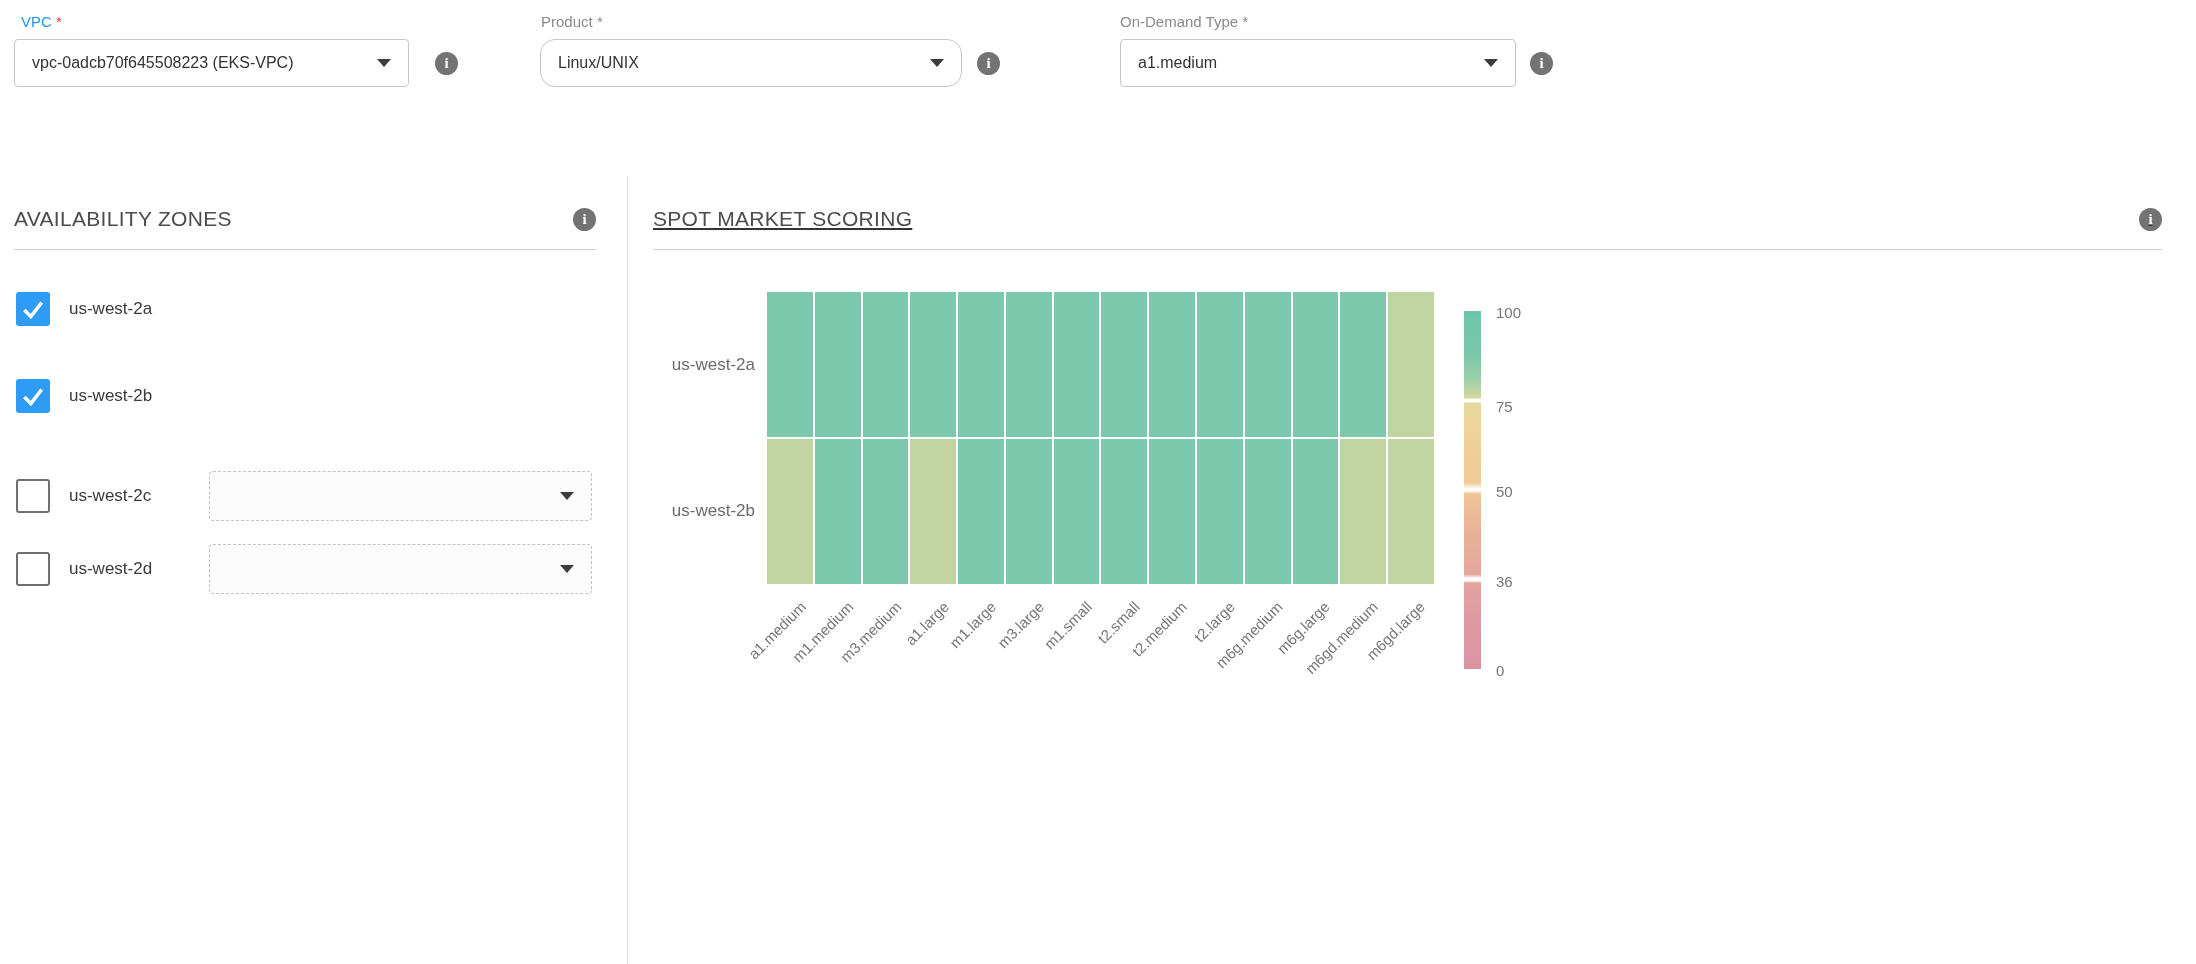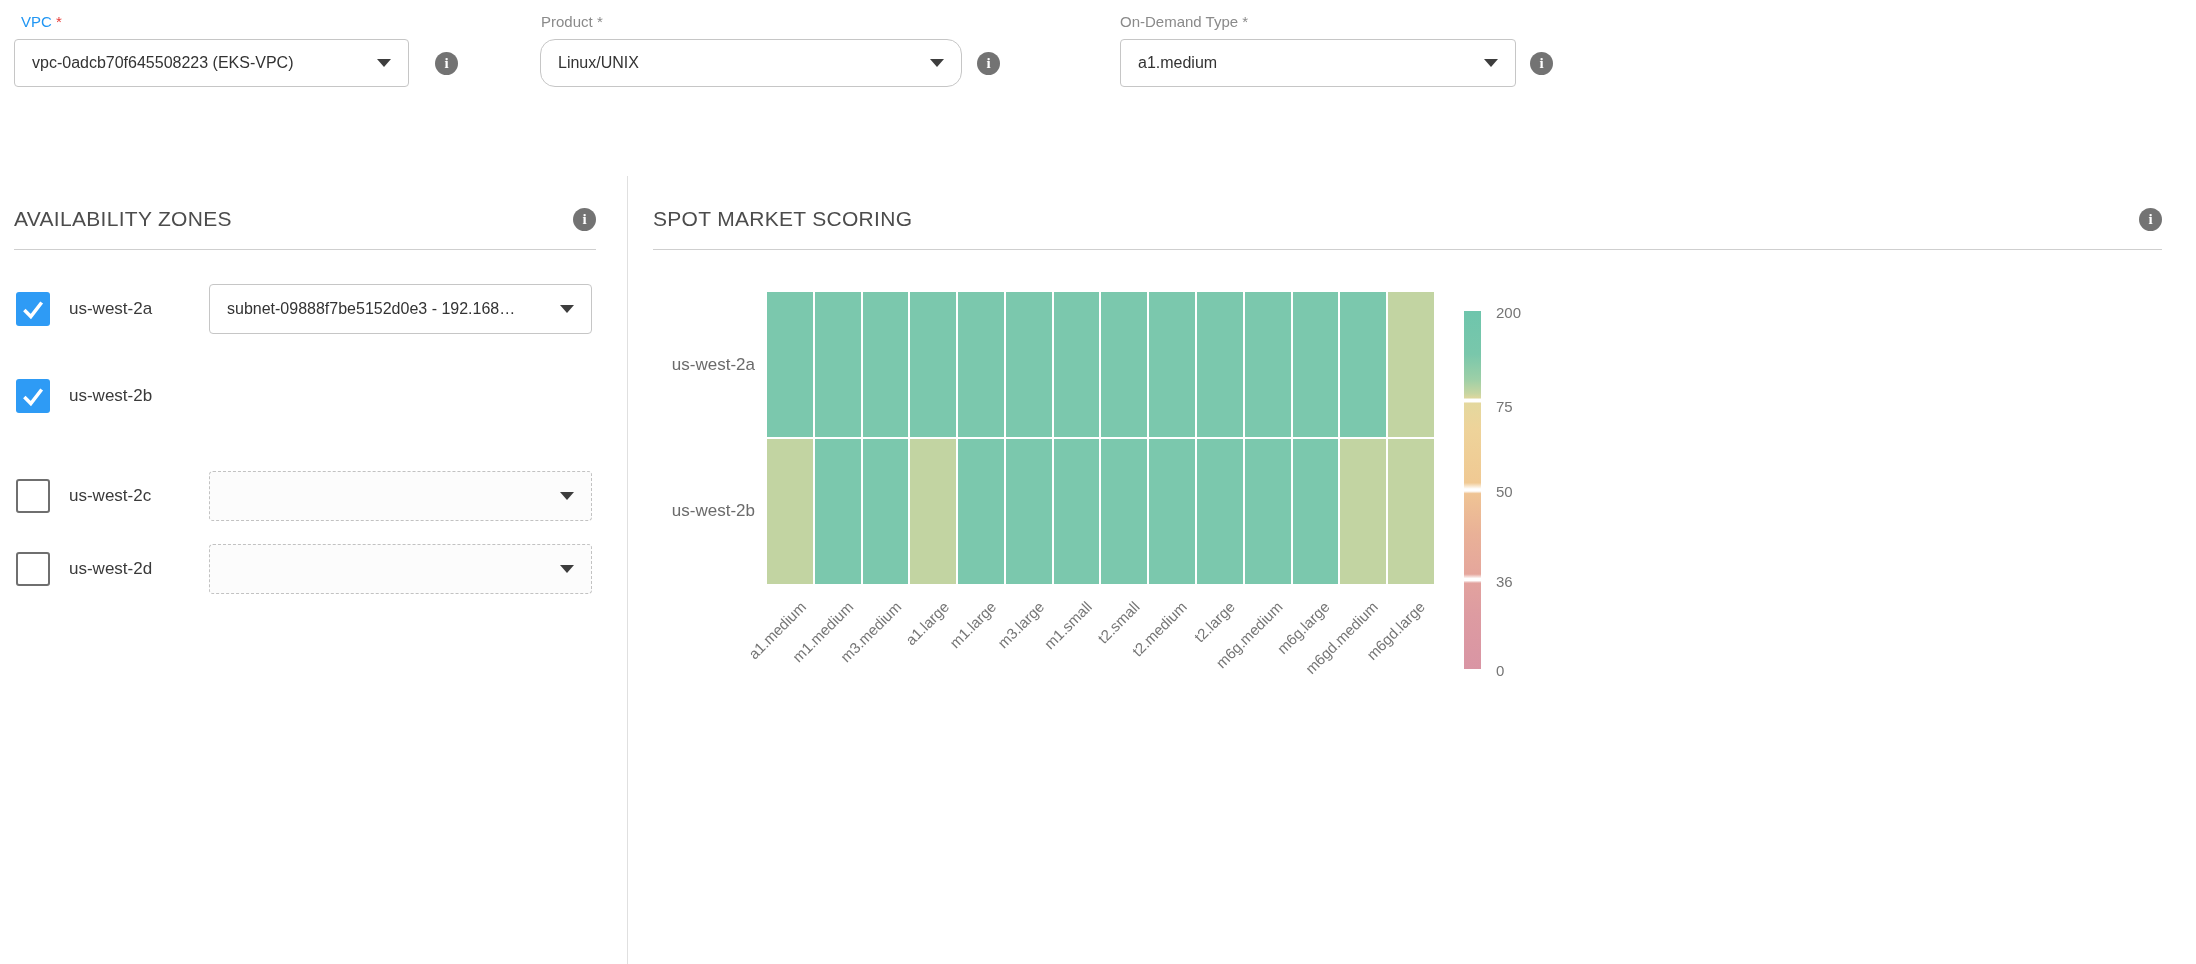--- a/index.html
+++ b/index.html
@@ -46,21 +46,21 @@
     cursor:pointer; user-select:none;
   }
   #field-vpc .info { margin-left:26px; }
   #field-product .info { margin-left:15px; }
   #field-odt .info { margin-left:14px; }
 
   
   .vdivider { position:absolute; left:627px; top:176px; width:1px; height:788px; background:#e0e0e0; }
   .section { position:absolute; top:204px; }
   #az-section { left:14px; width:582px; }
-  #spot-section { left:653px; width:1509px; }
+  #spot-section { left:653px; width:1509px;text-decoration:underline; }
   .section-head { display:flex; align-items:center; justify-content:space-between; height:30px; }
   .section-title { font-size:21px; font-weight:400; color:#4c4c4c; letter-spacing:0.3px; }
   .section-hr { border-bottom:1px solid #cfcfcf; margin-top:15px; }
 
   
   .az-row { position:absolute; left:0; width:582px; height:50px; }
   .checkbox {
     position:absolute; left:2px; top:8px; width:34px; height:34px;
     border-radius:3px; cursor:pointer;
     display:flex; align-items:center; justify-content:center;
@@ -158,24 +158,20 @@
     </div>
     <div class="section-hr"></div>
     <div id="az-rows">
         <div class="az-row" style="top: 80px;">
           <div class="checkbox checked">
             <svg viewBox="0 0 24 24" width="26" height="26">
               <polyline points="4,13 10,19 20,6" fill="none" stroke="#ffffff" stroke-width="3.2"></polyline>
             </svg>
           </div>
           <span class="az-zone">us-west-2a</span>
-          <div class="az-select">
-            <span class="select-value">subnet-09888f7be5152d0e3 - 192.168…</span>
-            <span class="caret"></span>
-          </div>
         </div>
         <div class="az-row" style="top: 166.7px;">
           <div class="checkbox checked">
             <svg viewBox="0 0 24 24" width="26" height="26">
               <polyline points="4,13 10,19 20,6" fill="none" stroke="#ffffff" stroke-width="3.2"></polyline>
             </svg>
           </div>
           <span class="az-zone">us-west-2b</span>
         </div>
         <div class="az-row" style="top: 267px;">
@@ -249,21 +245,21 @@
         <div class="hm-xlabel" style="right: 1031.68px;">t2.small</div>
         <div class="hm-xlabel" style="right: 984.036px;">t2.medium</div>
         <div class="hm-xlabel" style="right: 936.393px;">t2.large</div>
         <div class="hm-xlabel" style="right: 888.75px;">m6g.medium</div>
         <div class="hm-xlabel" style="right: 841.107px;">m6g.large</div>
         <div class="hm-xlabel" style="right: 793.464px;">m6gd.medium</div>
         <div class="hm-xlabel" style="right: 745.821px;">m6gd.large</div>
       </div>
     <div class="colorbar" id="colorbar"></div>
     <div id="cb-ticks">
-        <div class="cb-tick" style="top: 100px;">200</div>
+        <div class="cb-tick" style="top: 100px;">100</div>
         <div class="cb-tick" style="top: 194px;">75</div>
         <div class="cb-tick" style="top: 279px;">50</div>
         <div class="cb-tick" style="top: 368.5px;">36</div>
         <div class="cb-tick" style="top: 458px;">0</div>
       </div>
   </div>
 
 </div>
 
 </body></html>

